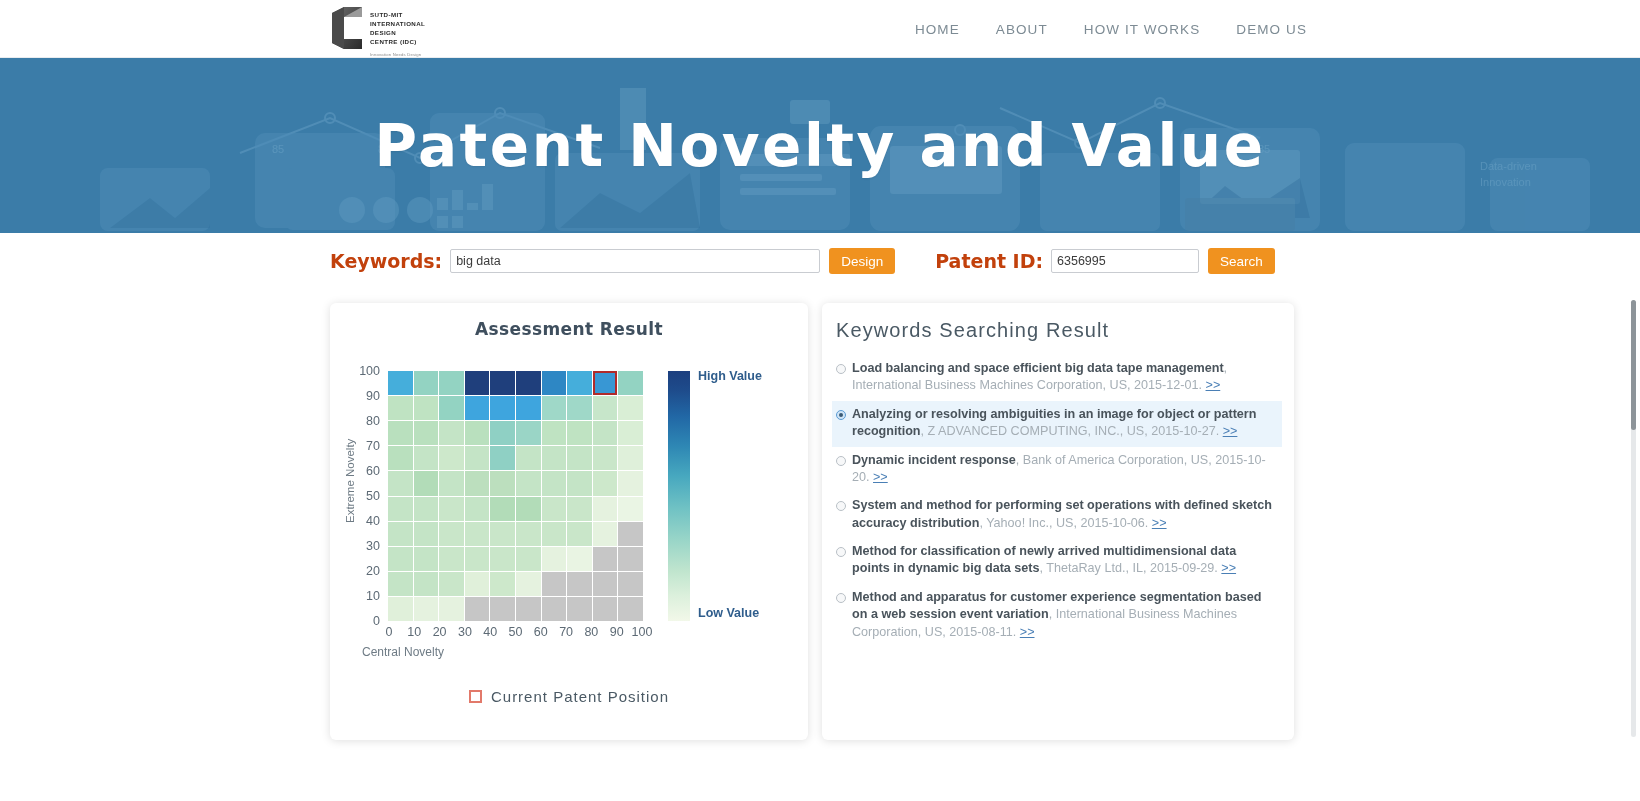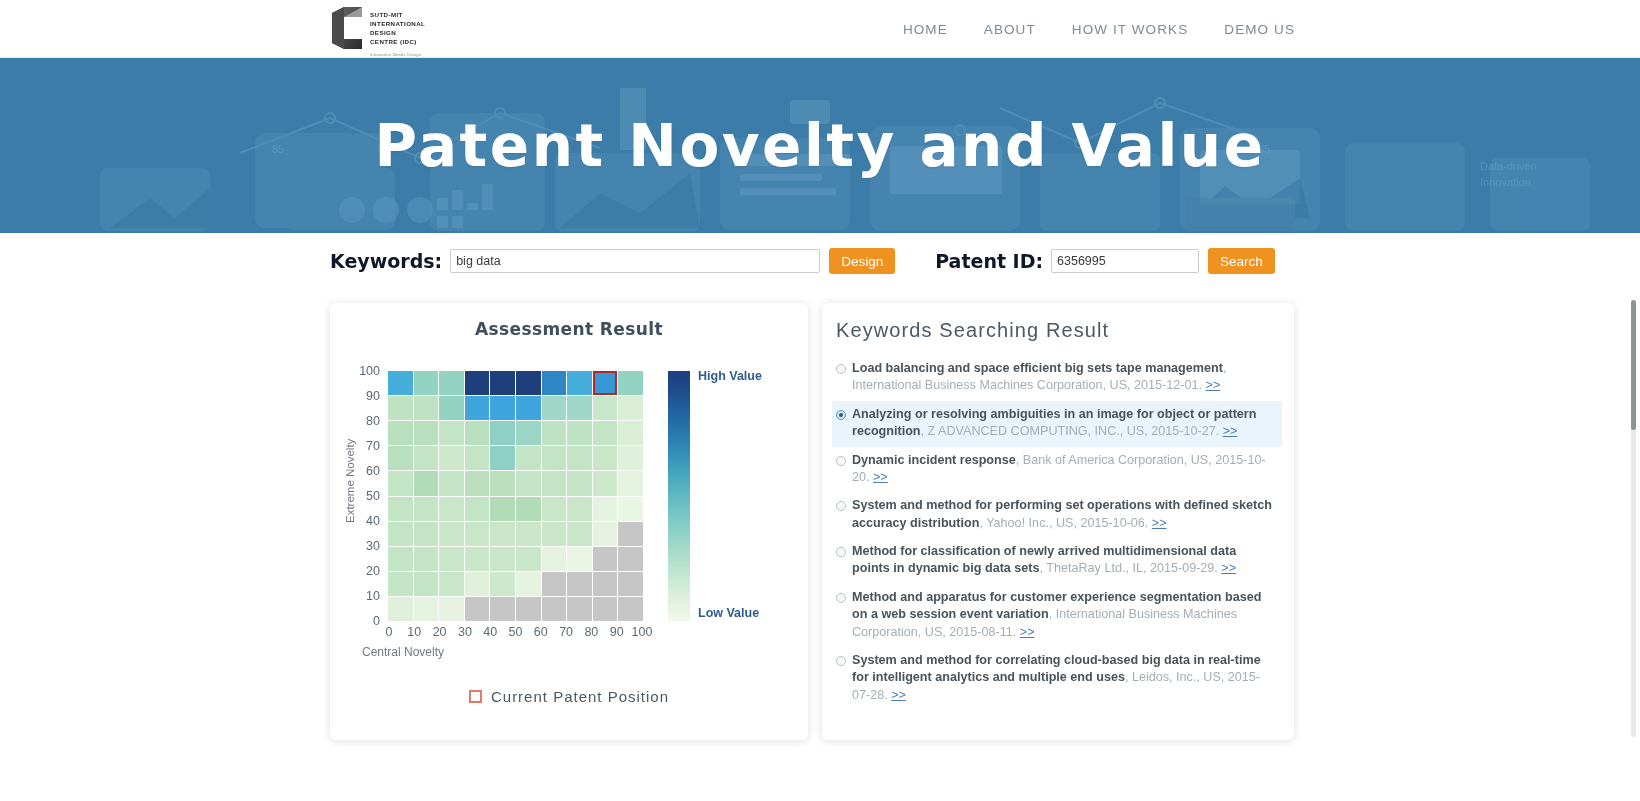--- a/index.html
+++ b/index.html
@@ -17,21 +17,21 @@
     position: absolute; top:0; left:0; width:1640px; height:58px;
     background:#ffffff; border-bottom:1px solid #e9ecef;
     display:flex; align-items:center;
   }
   .logo-wrap { position:absolute; left:330px; top:5px; display:flex; align-items:flex-start; }
   .logo-mark { width:34px; height:46px; position:relative; margin-right:6px; }
   .logo-text { padding-top:6px; }
   .logo-line { font-size:6.2px; font-weight:bold; letter-spacing:.4px; color:#2b2b2b; line-height:1.45; white-space:nowrap; }
   .logo-tag { font-size:4.2px; color:#8a8a8a; margin-top:5px; letter-spacing:.2px; white-space:nowrap; }
 
-  .nav-links { position:absolute; right:345px; top:0; height:58px; display:flex; align-items:center; gap:36px; }
+  .nav-links { position:absolute; right:333px; top:0; height:58px; display:flex; align-items:center; gap:36px; }
   .nav-link {
     font-size:13.5px; letter-spacing:1.1px; color:#7d8b94; font-weight:400;
     text-decoration:none; cursor:pointer; white-space:nowrap;
   }
 
   
   .hero {
     position:absolute; top:58px; left:0; width:1640px; height:175px;
     background:#3b7ca8; overflow:hidden;
   }
@@ -39,21 +39,21 @@
   .hero-title {
     position:absolute; left:0; right:0; top:50%; transform:translateY(-50%);
     text-align:center; color:#ffffff; font-size:58px; font-weight:bold;
     letter-spacing:2.5px; text-shadow:0 1px 2px rgba(0,0,0,.08);
     font-family:"DejaVu Sans", sans-serif;
   }
 
   
   .searchbar { position:absolute; top:248px; left:330px; display:flex; align-items:center; }
   .field-label {
-    font-size:19px; font-weight:bold; color:#0f172a; margin-right:8px; white-space:nowrap;
+    font-size:19px; font-weight:bold; color:#c2410c; margin-right:8px; white-space:nowrap;
     font-family:"DejaVu Sans", sans-serif;
   }
   .text-input {
     height:24px; border:1px solid #c9ccd1; border-radius:2px; background:#fff;
     font-size:12.5px; color:#3b3b3b; padding:0 5px; outline:none;
     font-family:"Liberation Sans", sans-serif;
   }
   #kw-input { width:370px; }
   #pid-input { width:148px; }
   .btn-orange {
@@ -413,44 +413,40 @@
       <span class="legend-sq"></span>
       <span class="legend-txt">Current Patent Position</span>
     </div>
   </div>
 
   <div class="card-right">
     <div class="res-title">Keywords Searching Result</div>
     <div class="res-list" id="res-list">
         <div class="res-item">
           <span class="radio"></span>
-          <span class="res-text"><b>Load balancing and space efficient big sets tape management</b>, International Business Machines Corporation, US, 2015-12-01. <span class="res-link">&gt;&gt;</span></span>
+          <span class="res-text"><b>Load balancing and space efficient big data tape management</b>, International Business Machines Corporation, US, 2015-12-01. <span class="res-link">&gt;&gt;</span></span>
         </div>
         <div class="res-item selected">
           <span class="radio on"></span>
           <span class="res-text"><b>Analyzing or resolving ambiguities in an image for object or pattern recognition</b>, Z ADVANCED COMPUTING, INC., US, 2015-10-27. <span class="res-link">&gt;&gt;</span></span>
         </div>
         <div class="res-item">
           <span class="radio"></span>
           <span class="res-text"><b>Dynamic incident response</b>, Bank of America Corporation, US, 2015-10-20. <span class="res-link">&gt;&gt;</span></span>
         </div>
         <div class="res-item">
           <span class="radio"></span>
           <span class="res-text"><b>System and method for performing set operations with defined sketch accuracy distribution</b>, Yahoo! Inc., US, 2015-10-06. <span class="res-link">&gt;&gt;</span></span>
         </div>
         <div class="res-item">
           <span class="radio"></span>
           <span class="res-text"><b>Method for classification of newly arrived multidimensional data points in dynamic big data sets</b>, ThetaRay Ltd., IL, 2015-09-29. <span class="res-link">&gt;&gt;</span></span>
         </div>
         <div class="res-item">
           <span class="radio"></span>
           <span class="res-text"><b>Method and apparatus for customer experience segmentation based on a web session event variation</b>, International Business Machines Corporation, US, 2015-08-11. <span class="res-link">&gt;&gt;</span></span>
-        </div>
-        <div class="res-item">
-          <span class="radio"></span>
-          <span class="res-text"><b>System and method for correlating cloud-based big data in real-time for intelligent analytics and multiple end uses</b>, Leidos, Inc., US, 2015-07-28. <span class="res-link">&gt;&gt;</span></span>
         </div>
       </div>
   </div>
   <div class="scrollbar"></div>
   <div class="scrollthumb"></div>
 
 </div>
 
 </body></html>

